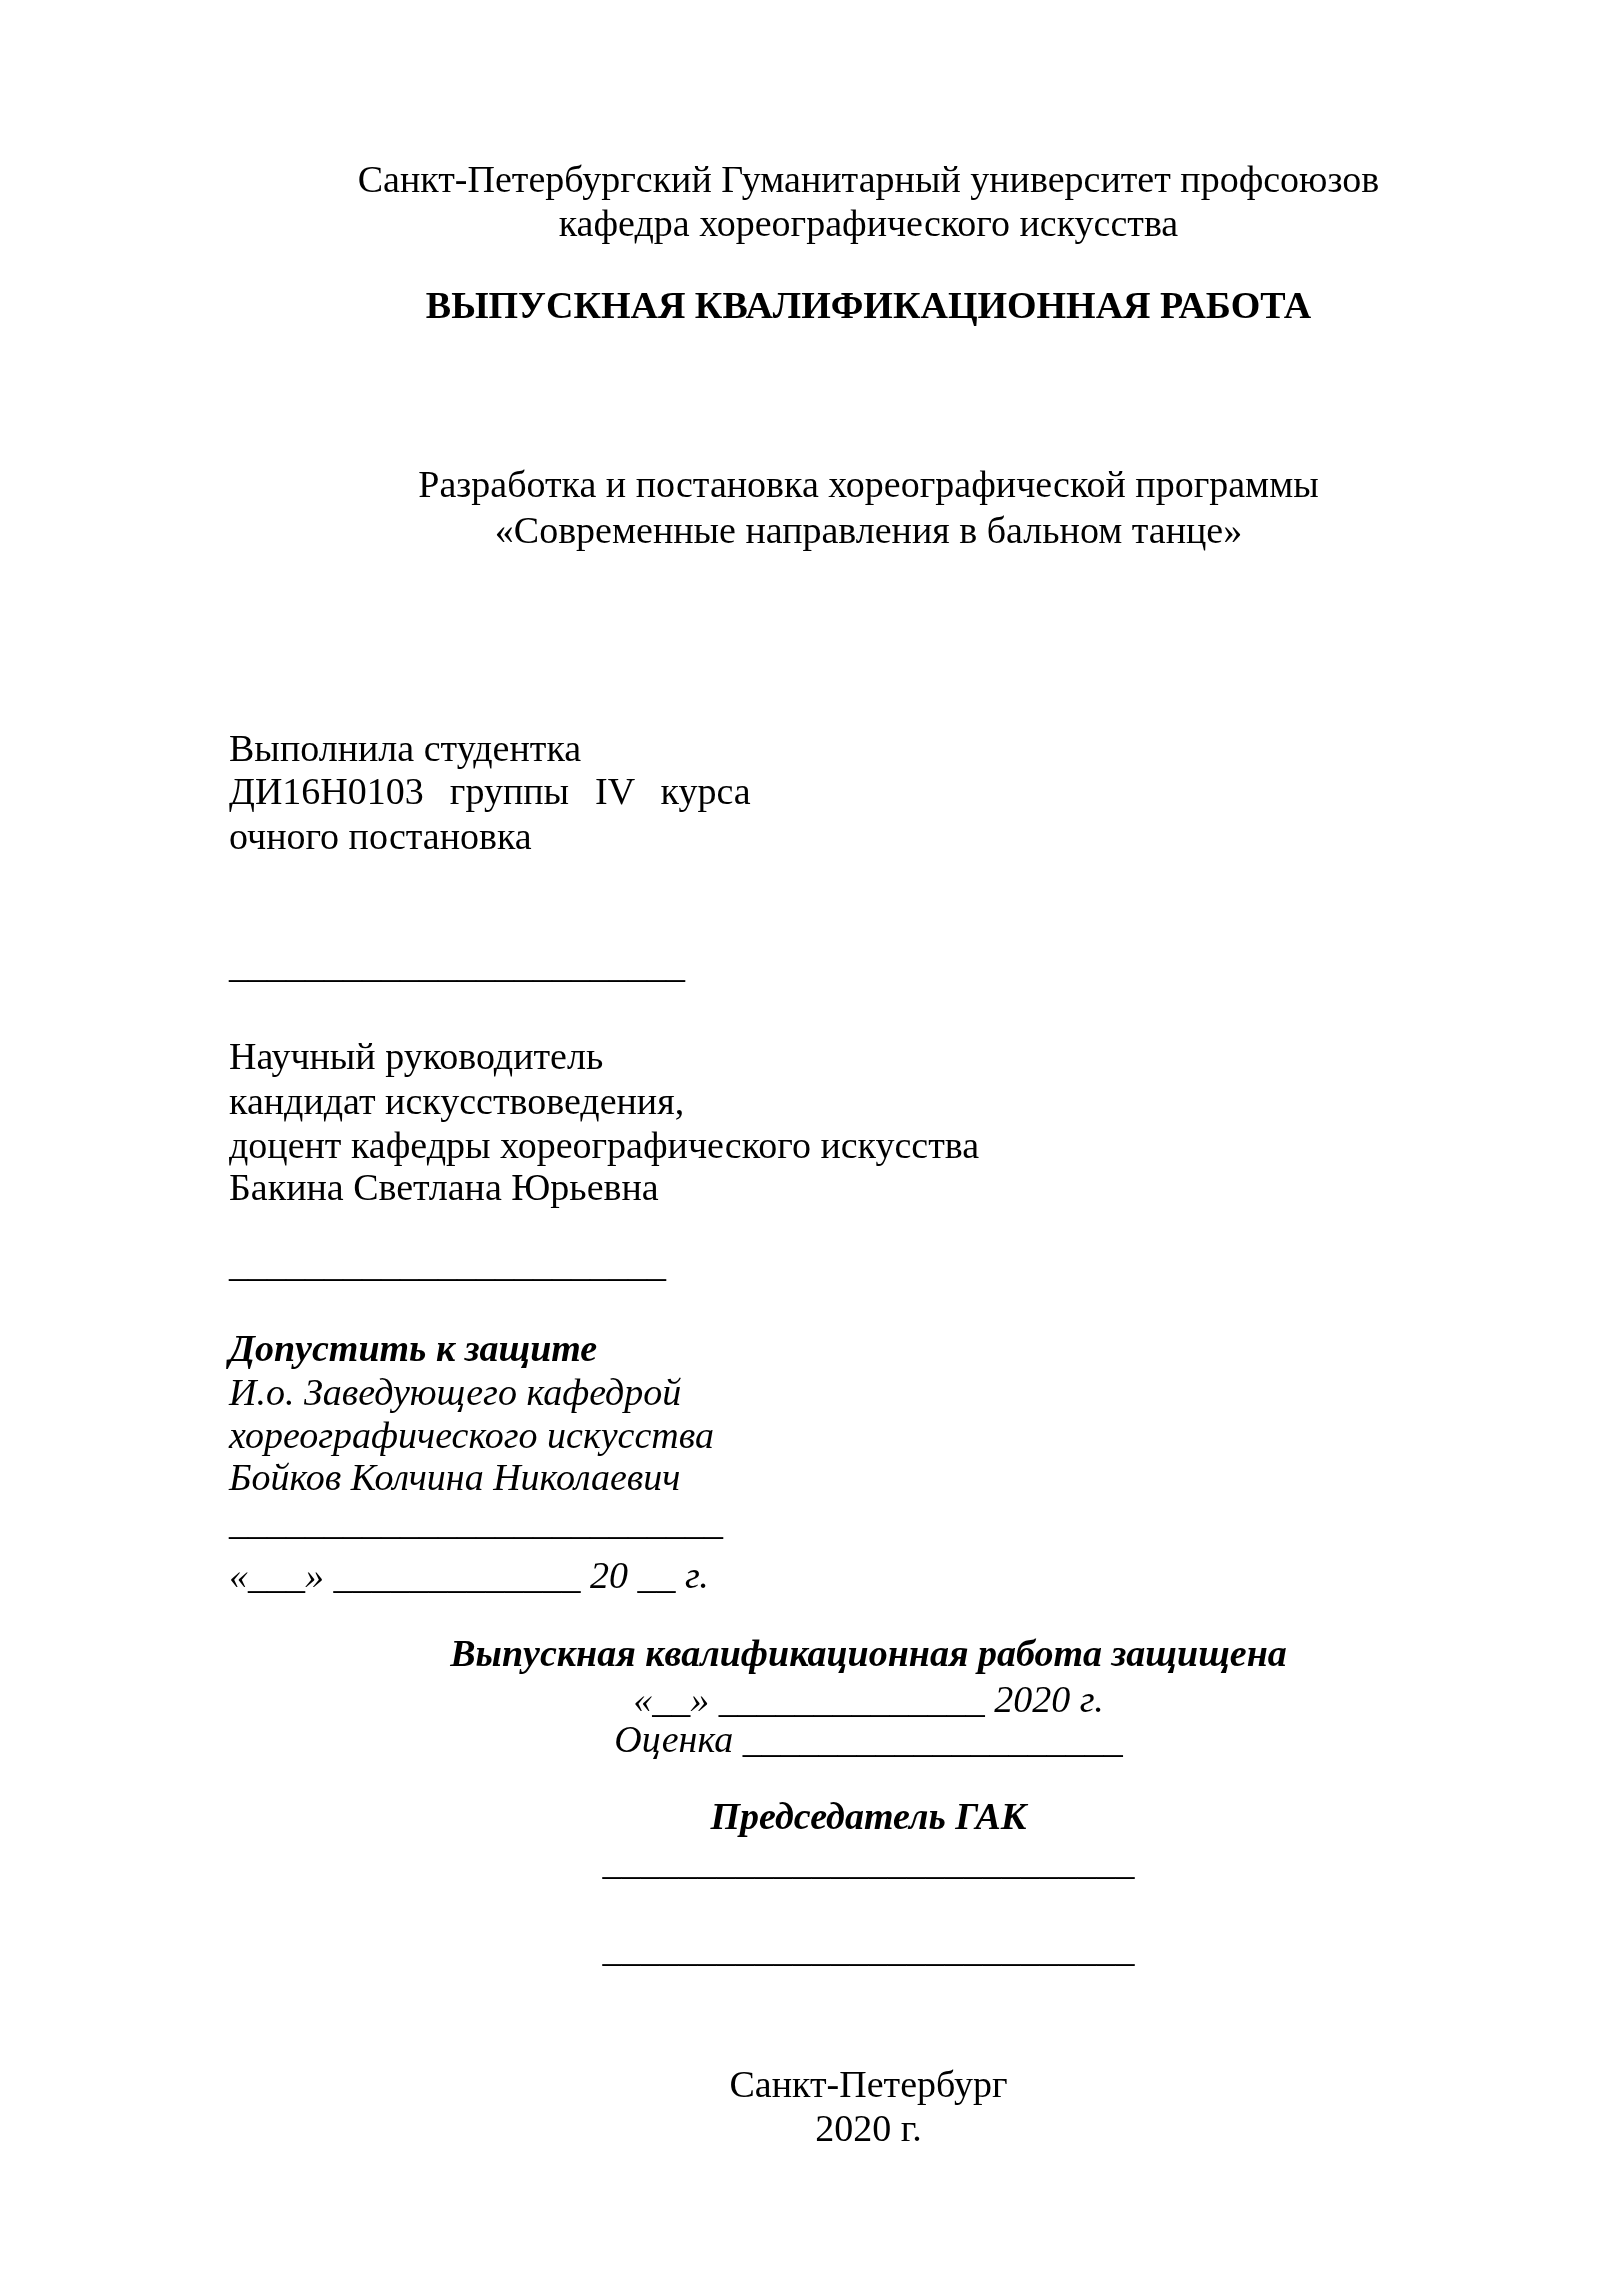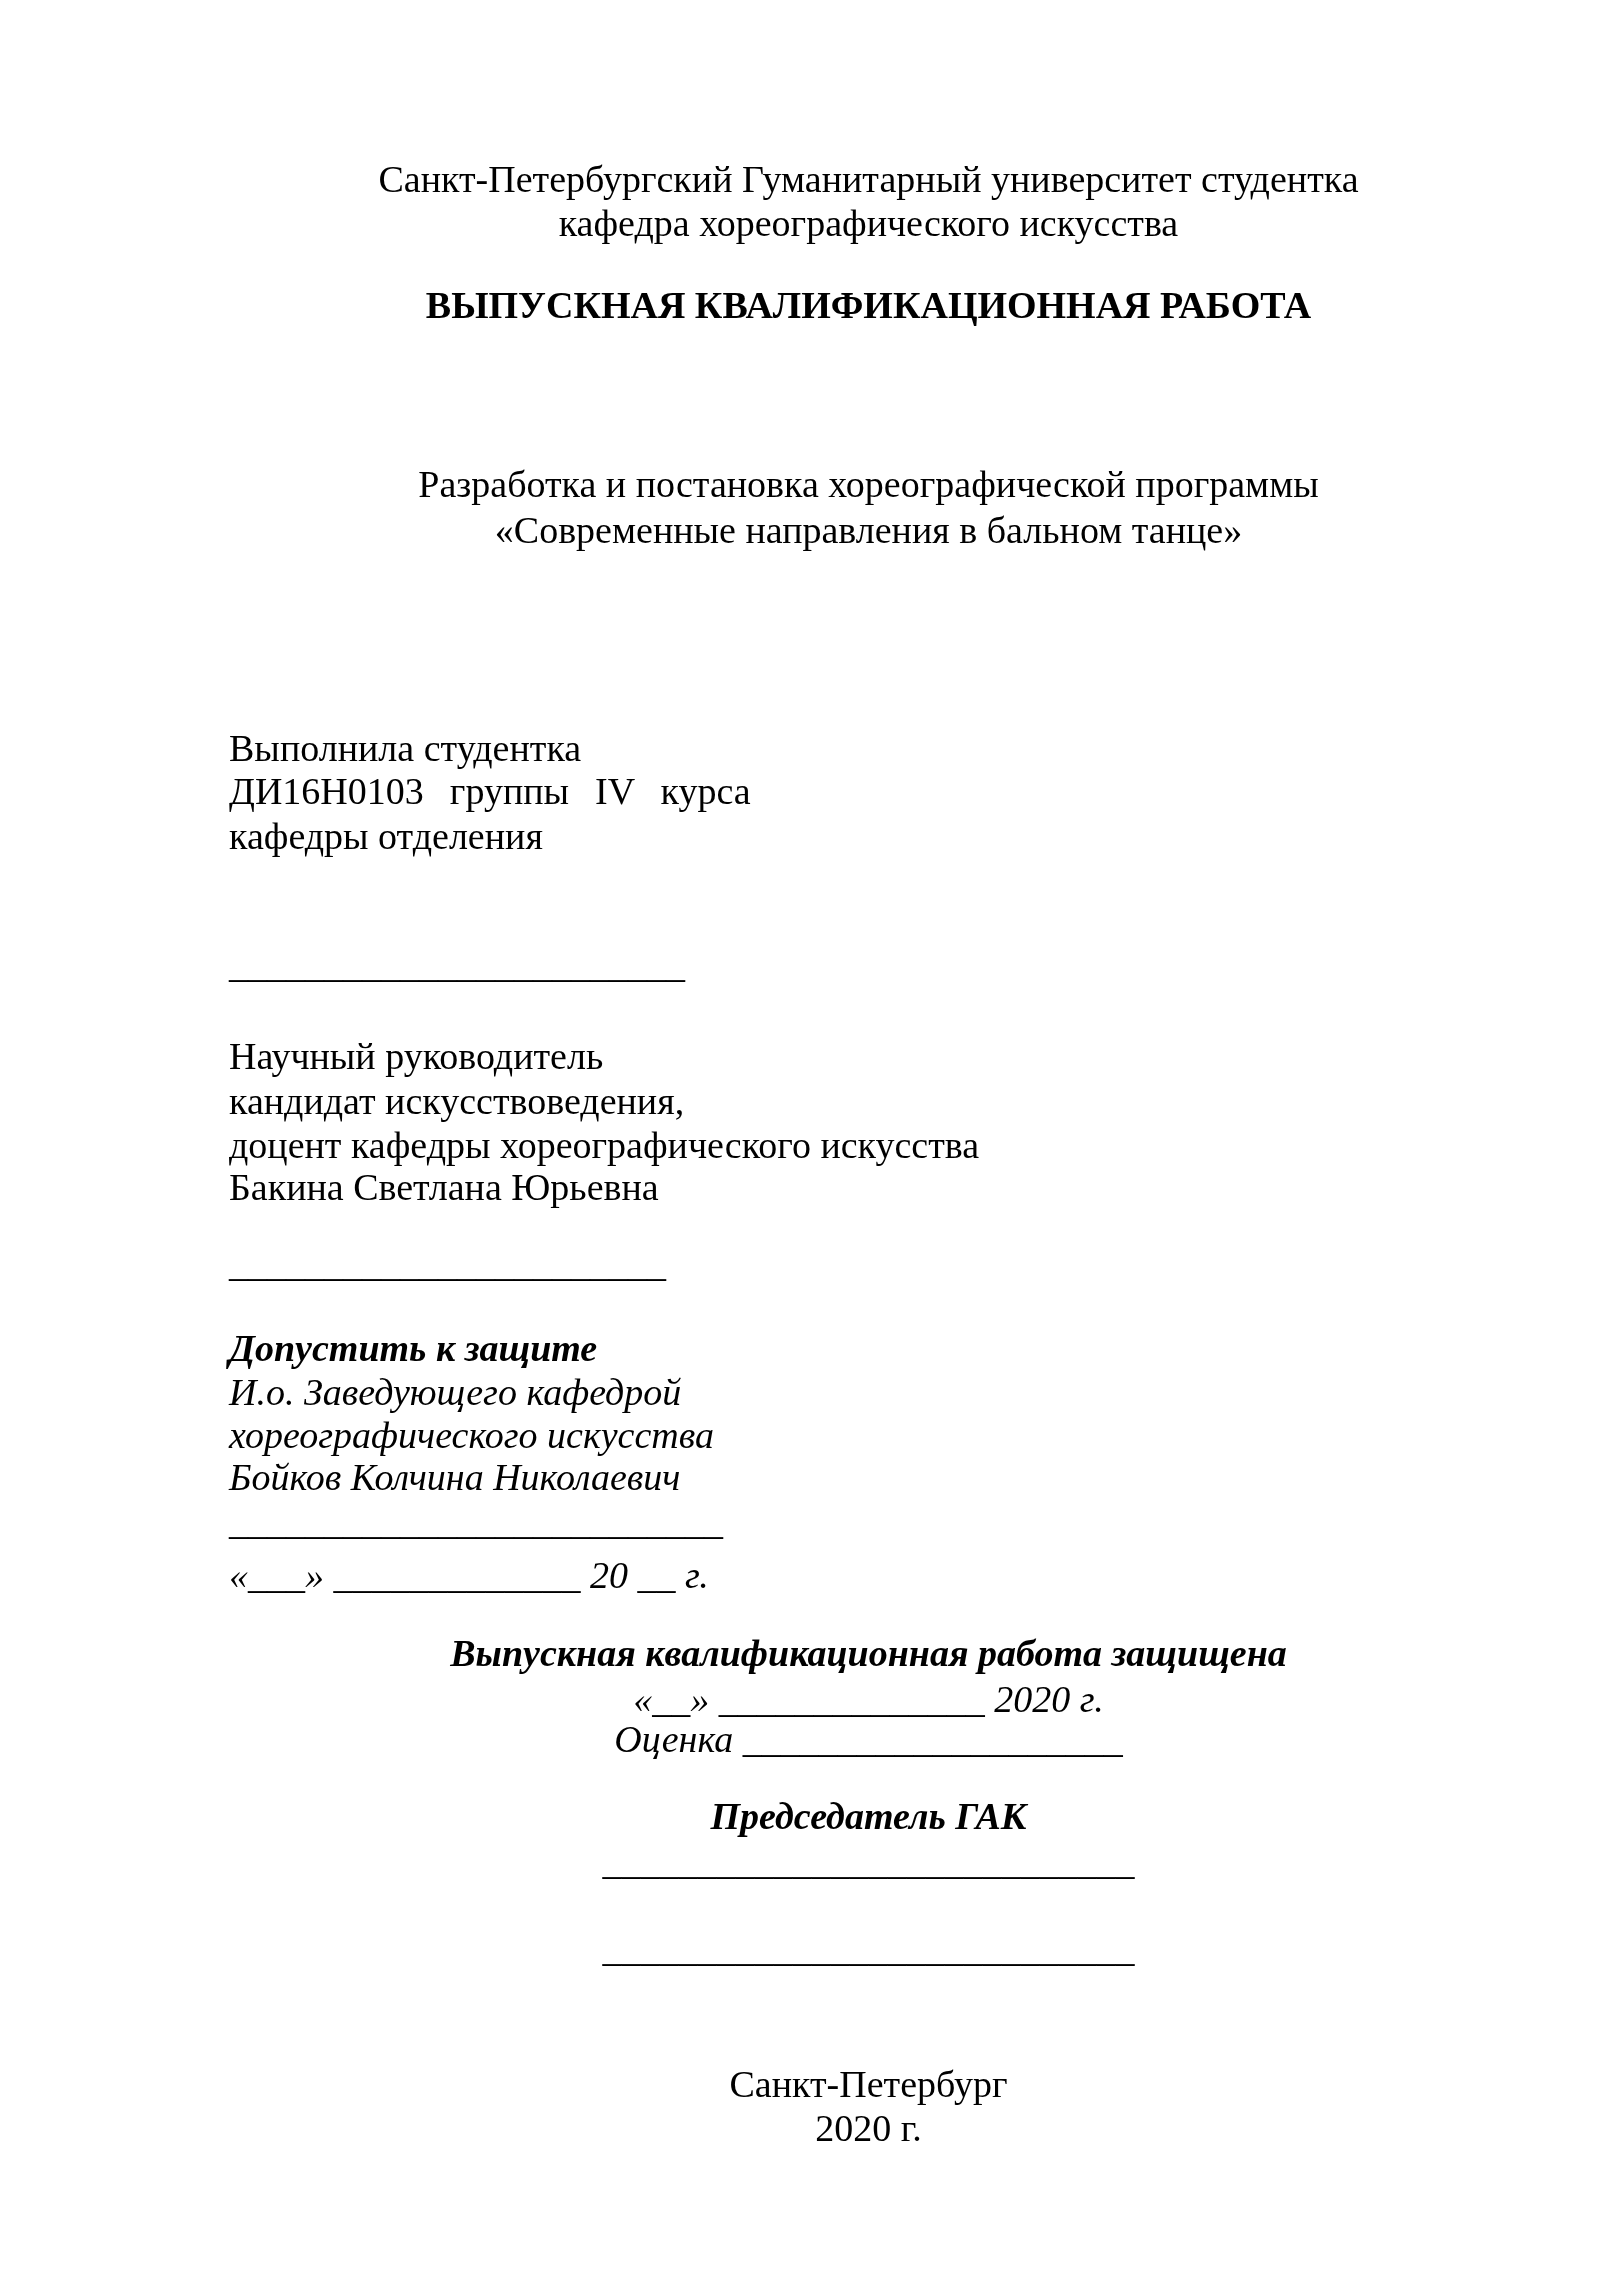--- a/index.html
+++ b/index.html
@@ -32,30 +32,30 @@
   .left   { text-align: left; }
   .bold   { font-weight: bold; }
   .italic { font-style: italic; }
   .wide   { word-spacing: 16.5px; }
 </style>
 </head>
 <body>
 
 <div class="page">
 
-  <div class="line center" style="top:157px">Санкт-Петербургский Гуманитарный университет студентка</div>
+  <div class="line center" style="top:157px">Санкт-Петербургский Гуманитарный университет профсоюзов</div>
   <div class="line center" style="top:201px">кафедра хореографического искусства</div>
   <div class="line center bold" style="top:283px">ВЫПУСКНАЯ КВАЛИФИКАЦИОННАЯ РАБОТА</div>
 
   <div class="line center" style="top:462px">Разработка и постановка хореографической программы</div>
   <div class="line center" style="top:508px">«Современные направления в бальном танце»</div>
 
   <div class="line right" style="top:726px">Выполнила студентка</div>
   <div class="line right wide" style="top:769px">ДИ16Н0103 группы IV курса</div>
-  <div class="line right" style="top:814px">кафедры отделения</div>
+  <div class="line right" style="top:814px">очного постановка</div>
   <div class="line right" style="top:942px">________________________</div>
 
   <div class="line right" style="top:1034px">Научный руководитель</div>
   <div class="line right" style="top:1079px">кандидат искусствоведения,</div>
   <div class="line right" style="top:1123px">доцент кафедры хореографического искусства</div>
   <div class="line right" style="top:1165px">Бакина Светлана Юрьевна</div>
   <div class="line right" style="top:1241px">_______________________</div>
 
   <div class="line left bold italic" style="top:1326px">Допустить к защите</div>
   <div class="line left italic" style="top:1370px">И.о. Заведующего кафедрой</div>

